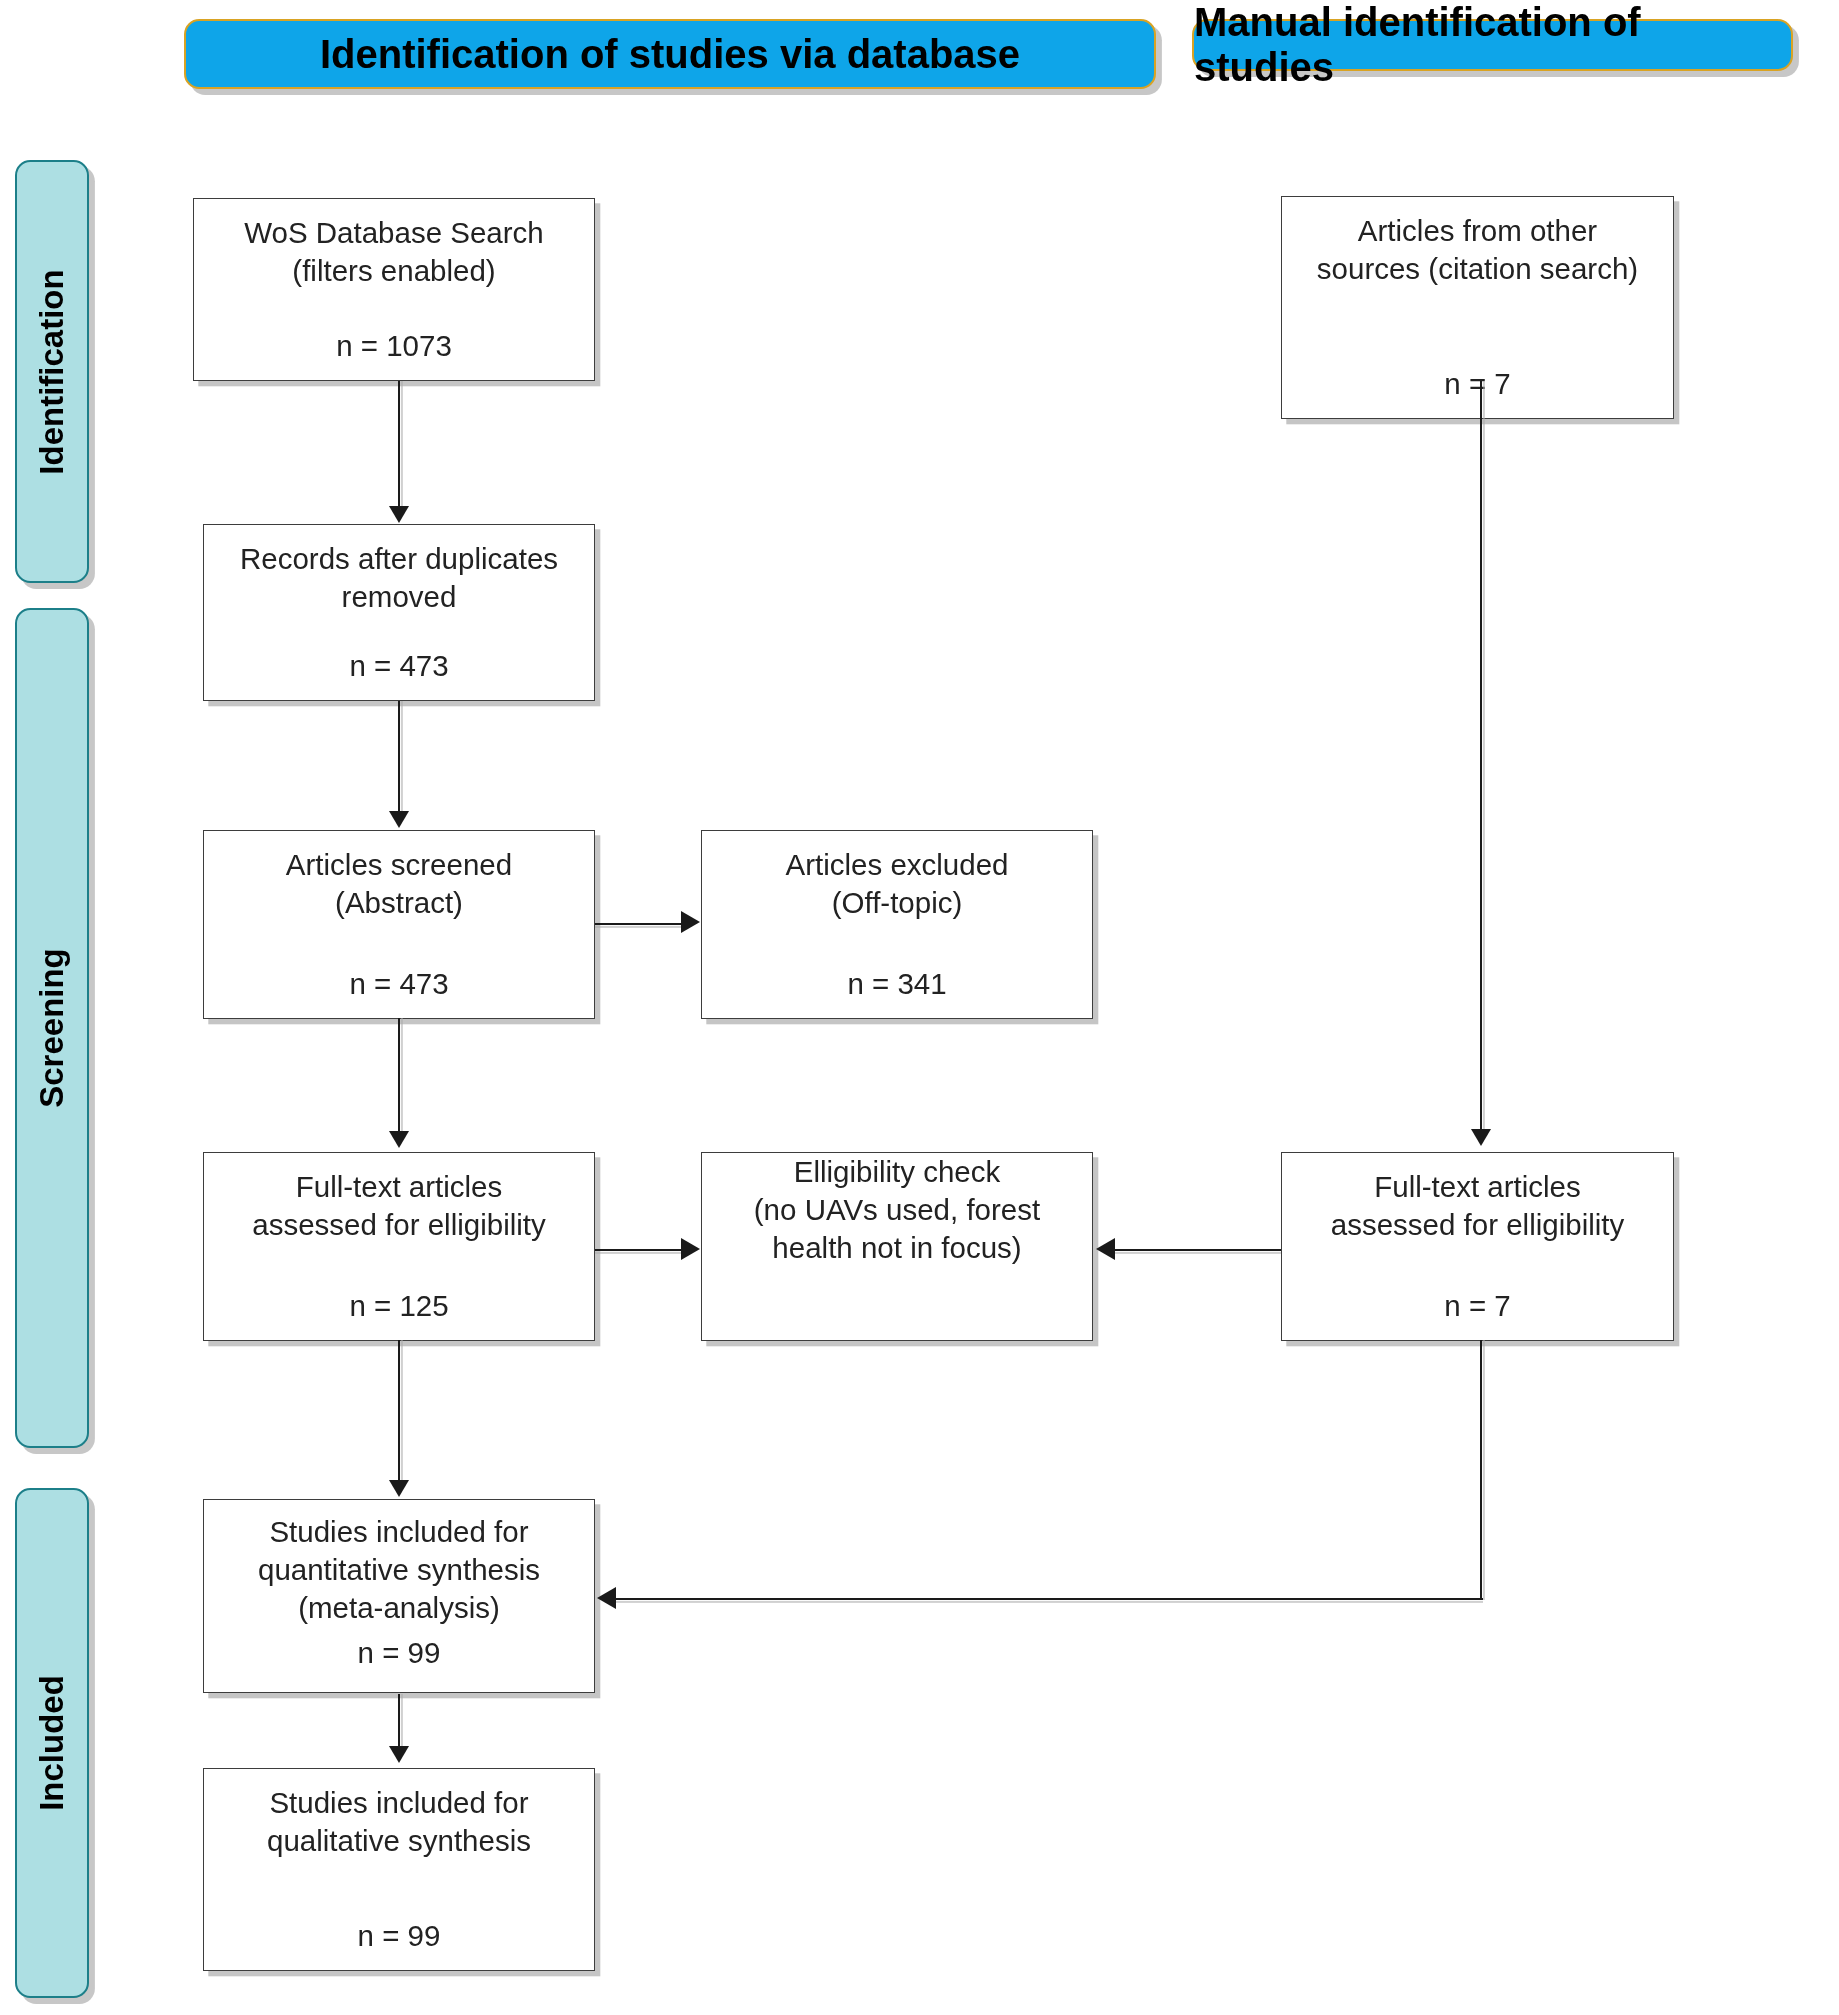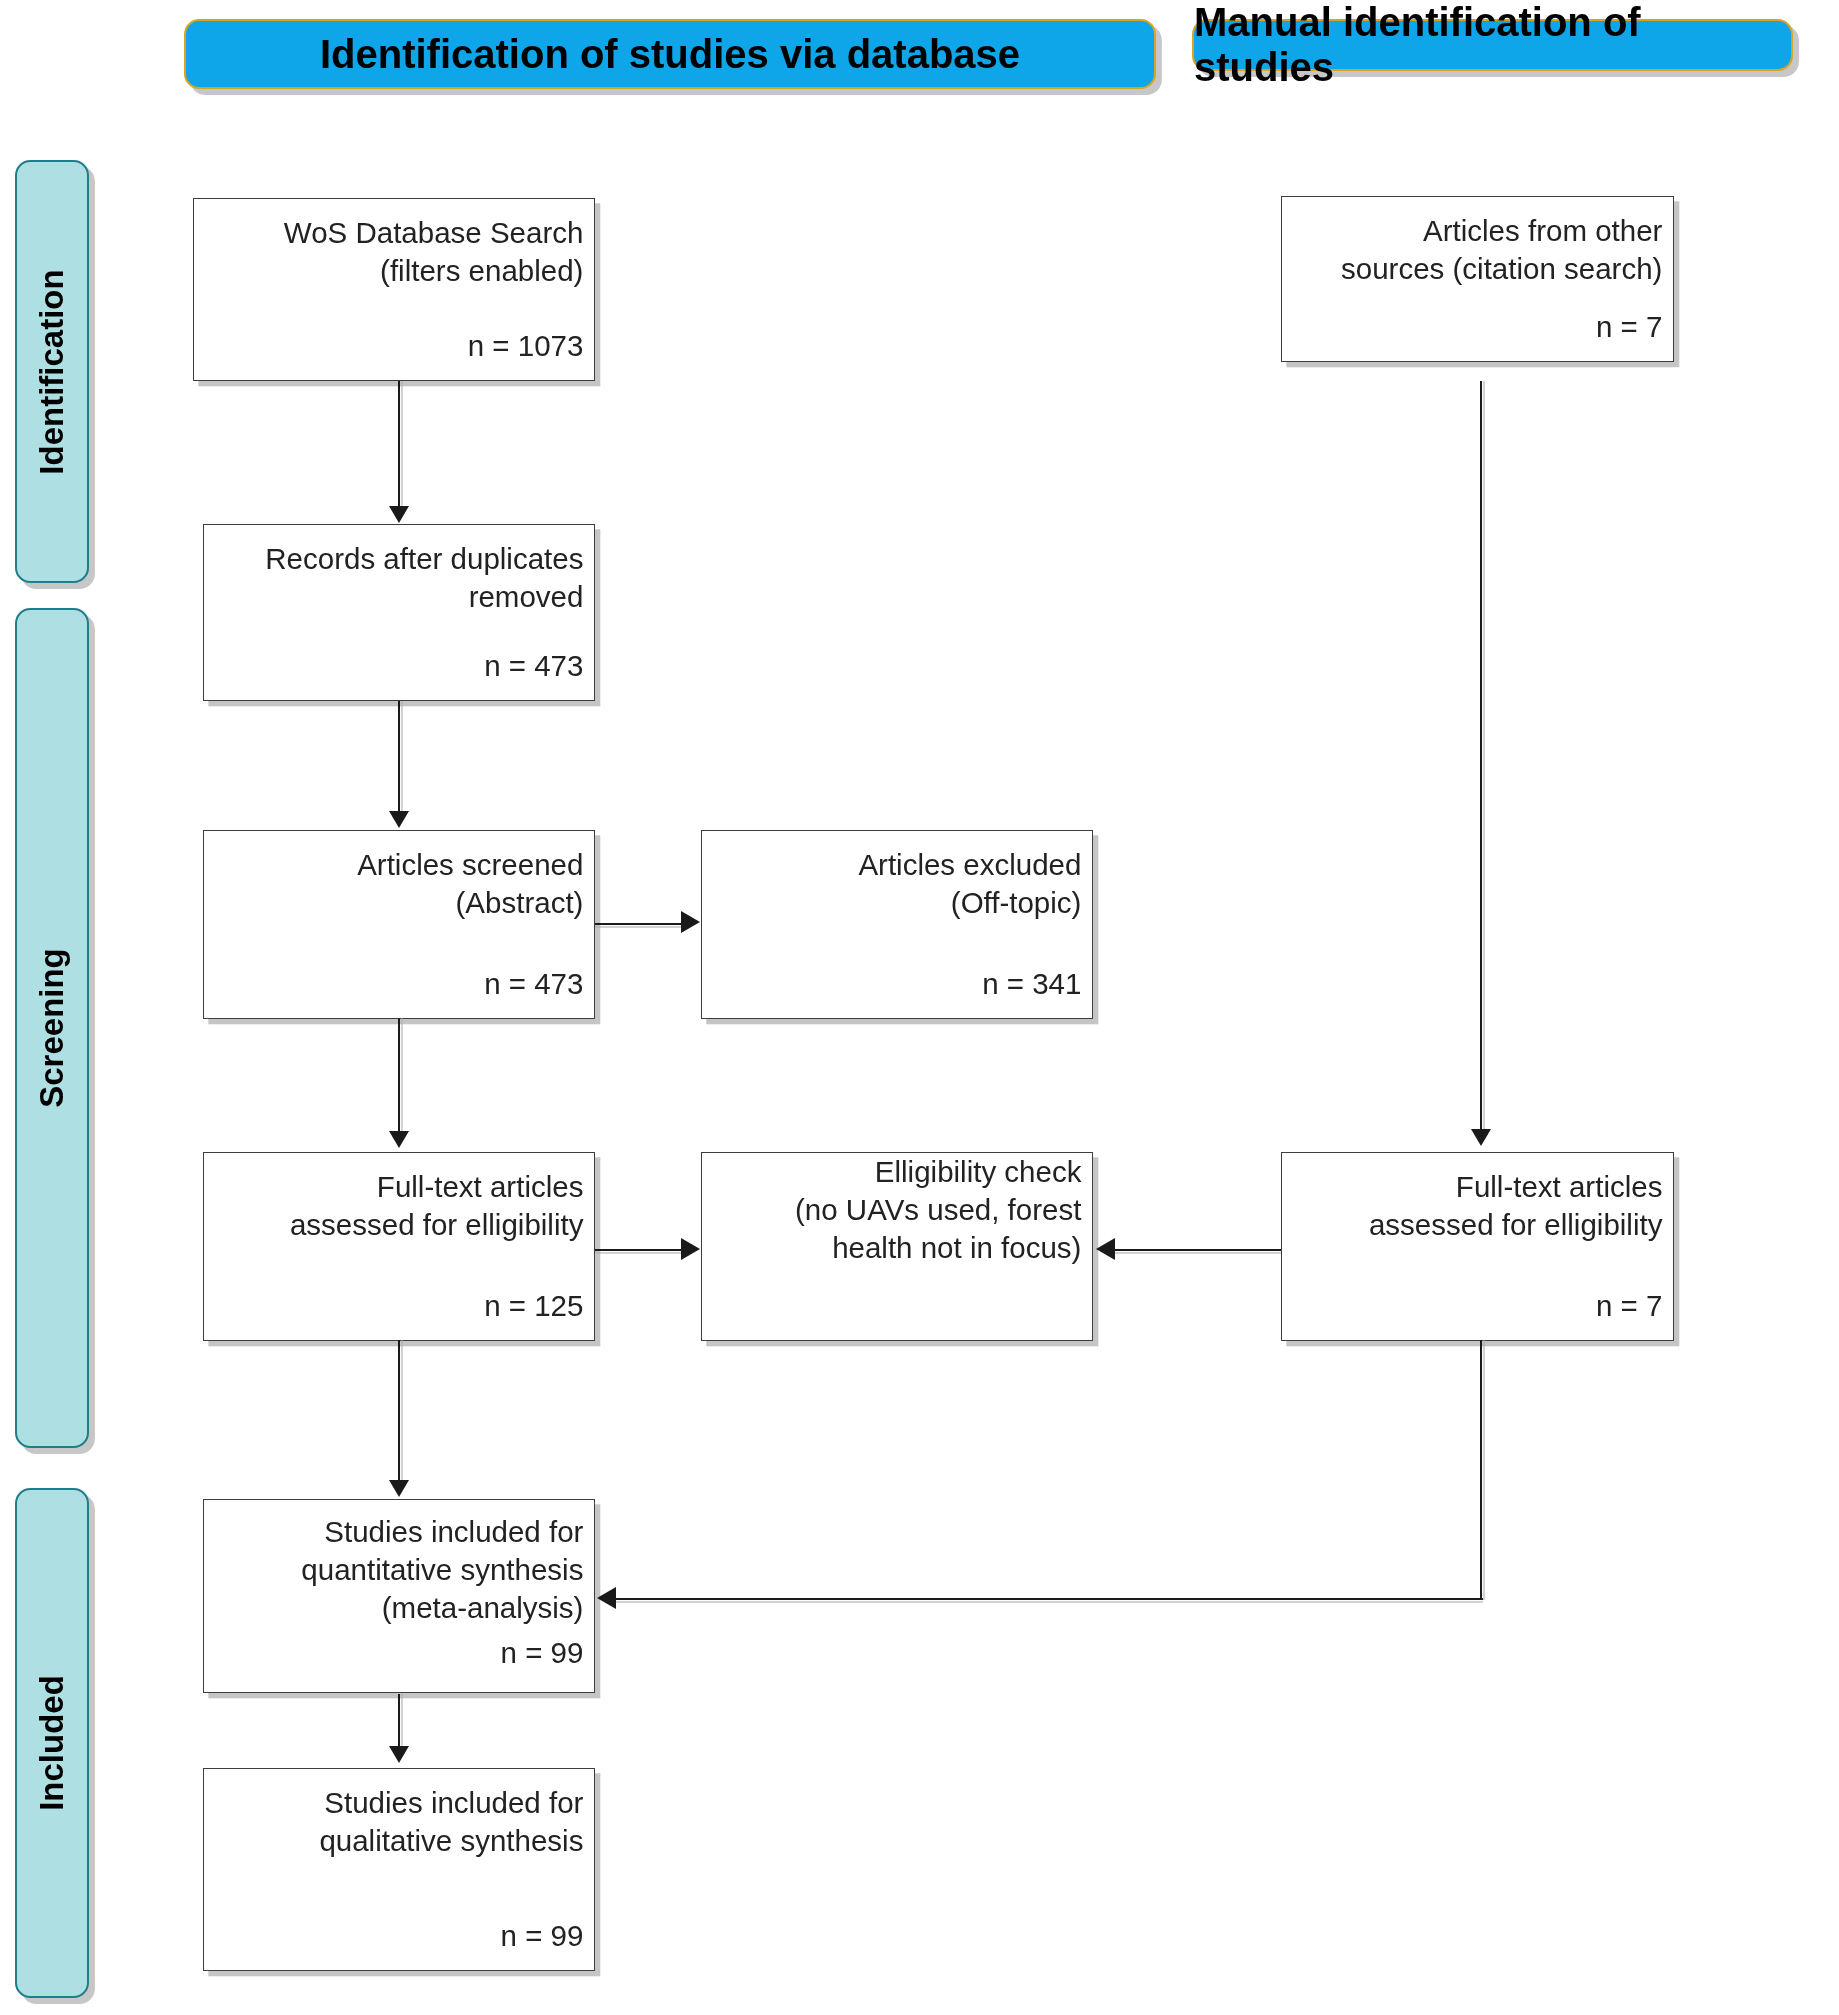--- a/index.html
+++ b/index.html
@@ -51,21 +51,21 @@
     background:#ffffff;
     border:1.8px solid #3d3d3d;
     box-shadow:5.3px 5.3px 0 rgba(150,150,150,0.55);
     box-sizing:border-box;
     display:flex;
     flex-direction:column;
     align-items:center;
     color:#222;
     font-size:29.5px;
     line-height:1.28;
-    text-align:right;
+    text-align:center;
     padding:15.3px 10.6px 11.8px 10.6px;
   }
   .node .ln{display:block;width:100%;}
   .node .count{margin-top:auto;padding-bottom:3.5px;}
   .node.tight .count{margin-top:8.2px;}
 
   
   .vline,.hline{
     position:absolute;
     background:#1a1a1a;
@@ -121,21 +121,21 @@
   <div class="rail" style="left:14.7px;top:1488px;width:74px;height:510px;">
     <span>Included</span>
   </div>
 
   <div class="node" style="left:193px;top:198px;width:402px;height:183px;">
     <span class="ln">WoS Database Search</span>
     <span class="ln">(filters enabled)</span>
     <span class="ln count">n = 1073</span>
   </div>
 
-  <div class="node" style="left:1281px;top:196px;width:393px;height:166px;">
+  <div class="node" style="left:1281px;top:196px;width:393px;height:223px;">
     <span class="ln">Articles from other</span>
     <span class="ln">sources (citation search)</span>
     <span class="ln count">n = 7</span>
   </div>
 
   <div class="node" style="left:203px;top:524px;width:392px;height:177px;">
     <span class="ln">Records after duplicates</span>
     <span class="ln">removed</span>
     <span class="ln count">n = 473</span>
   </div>

